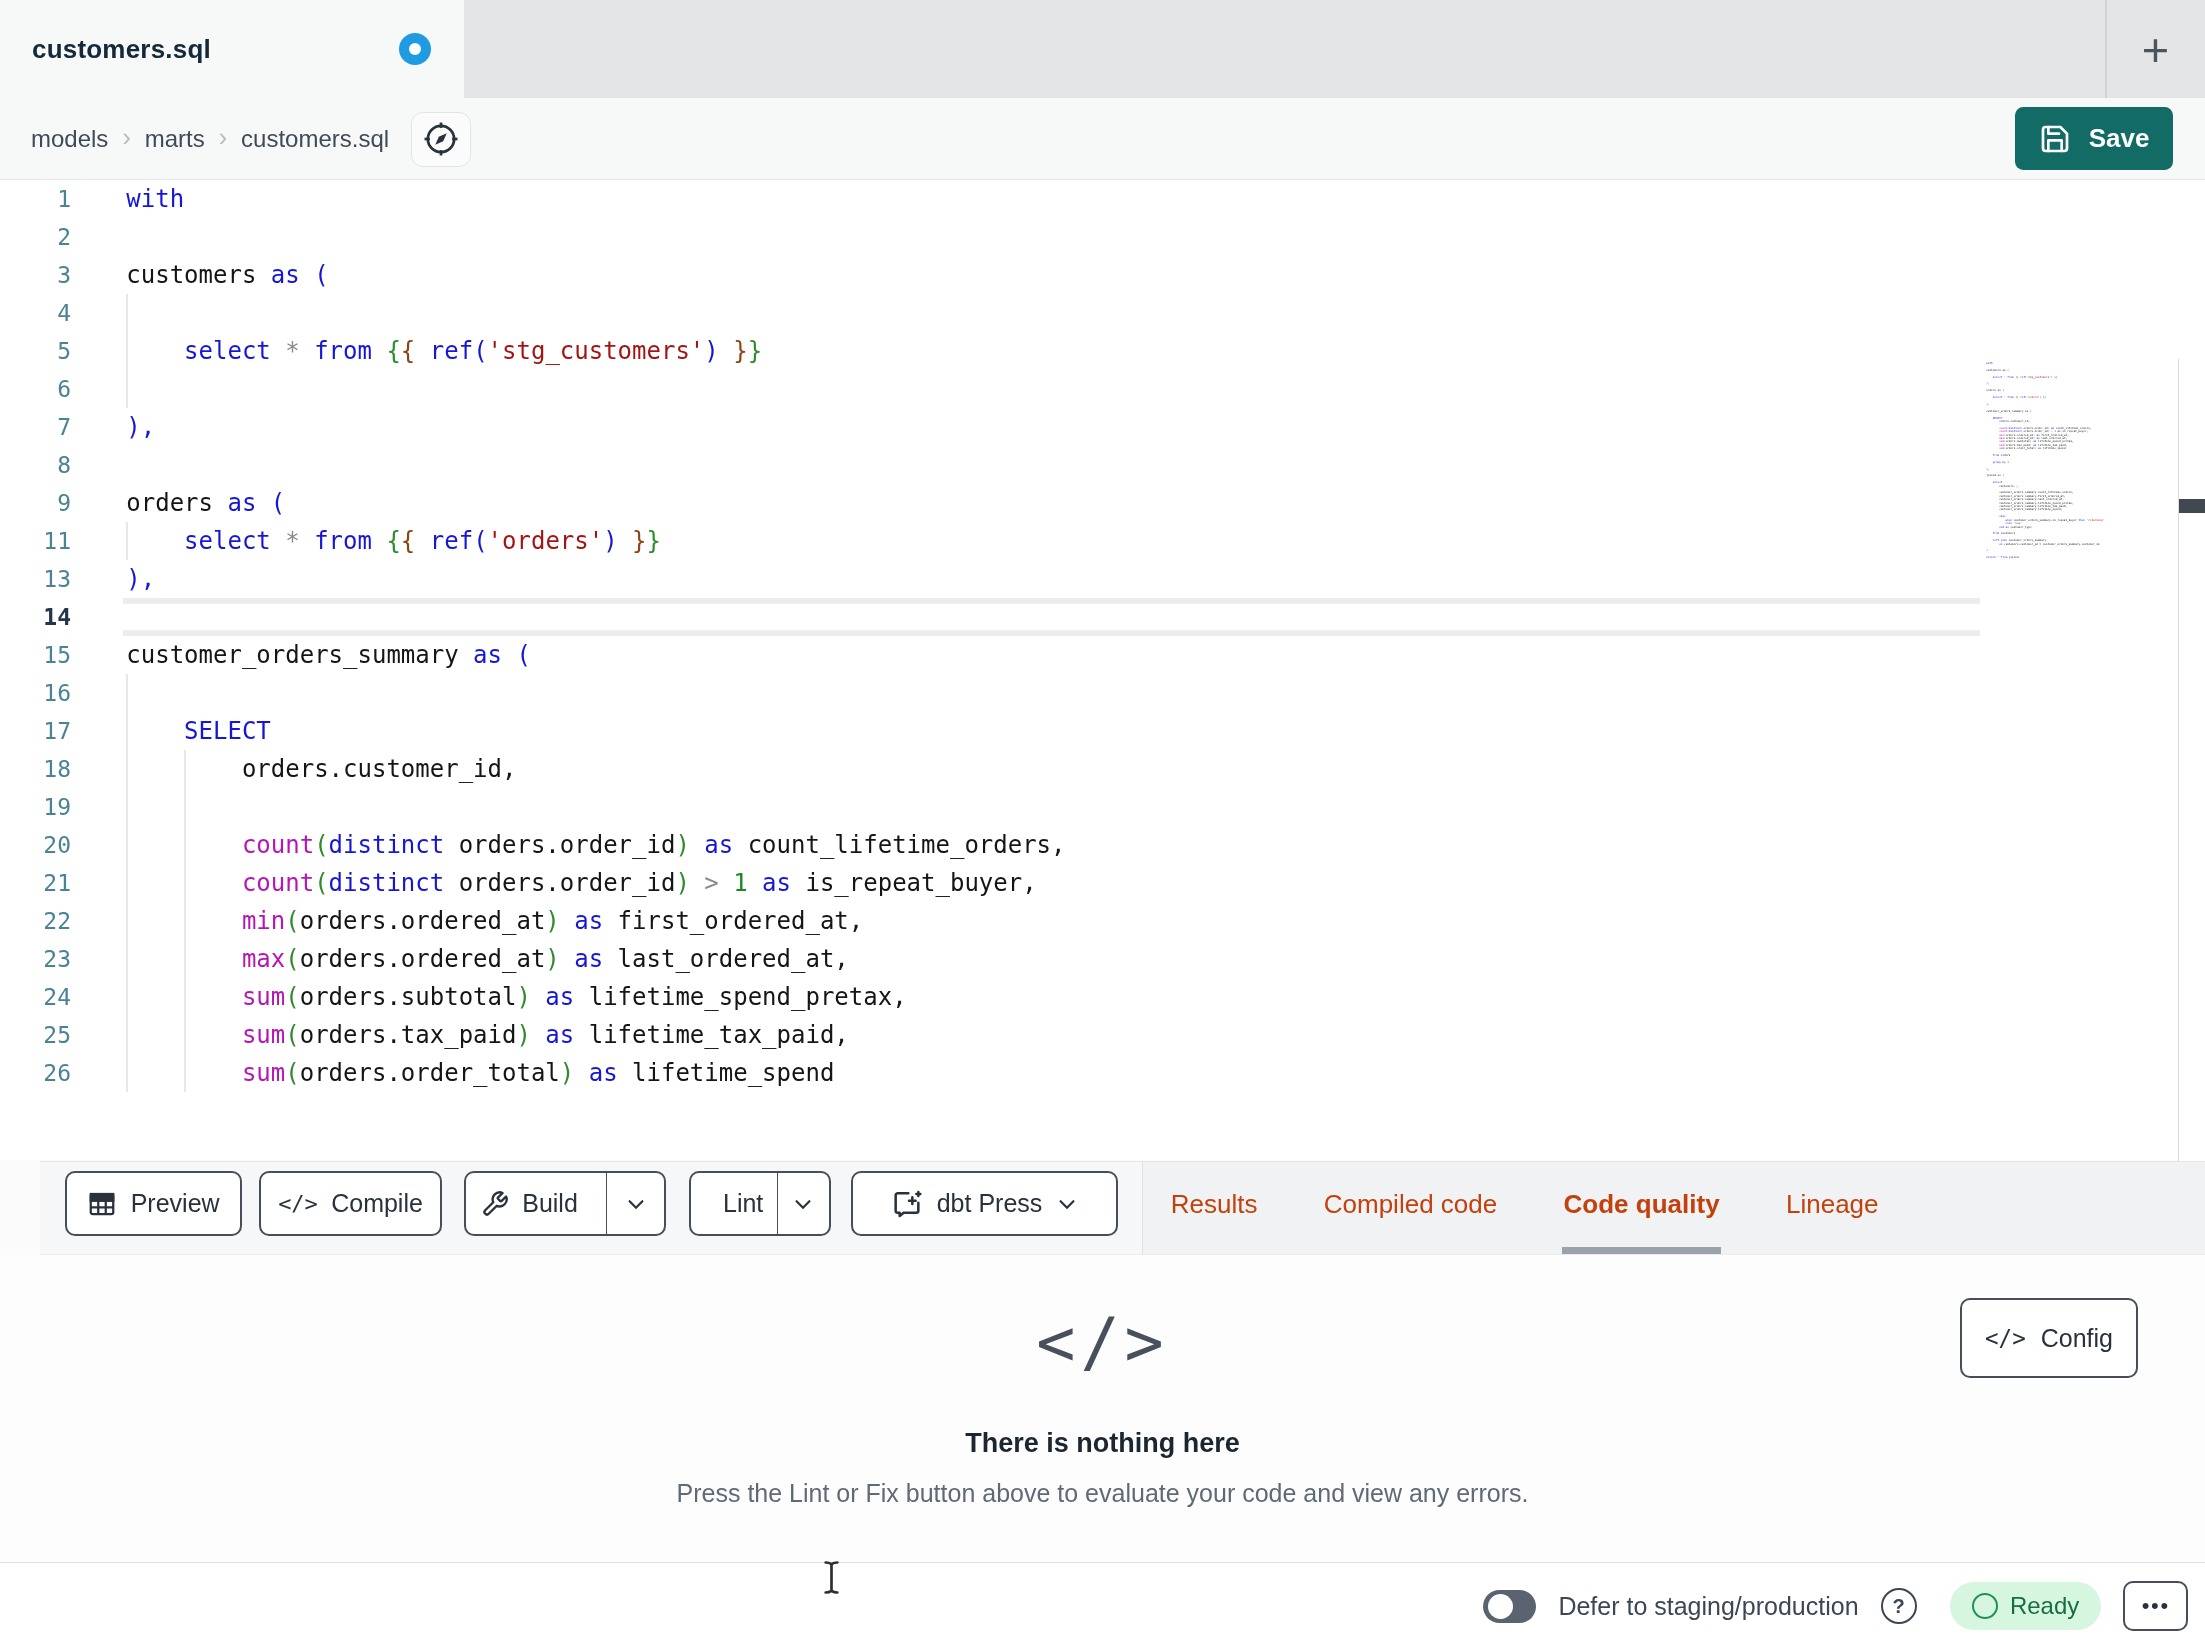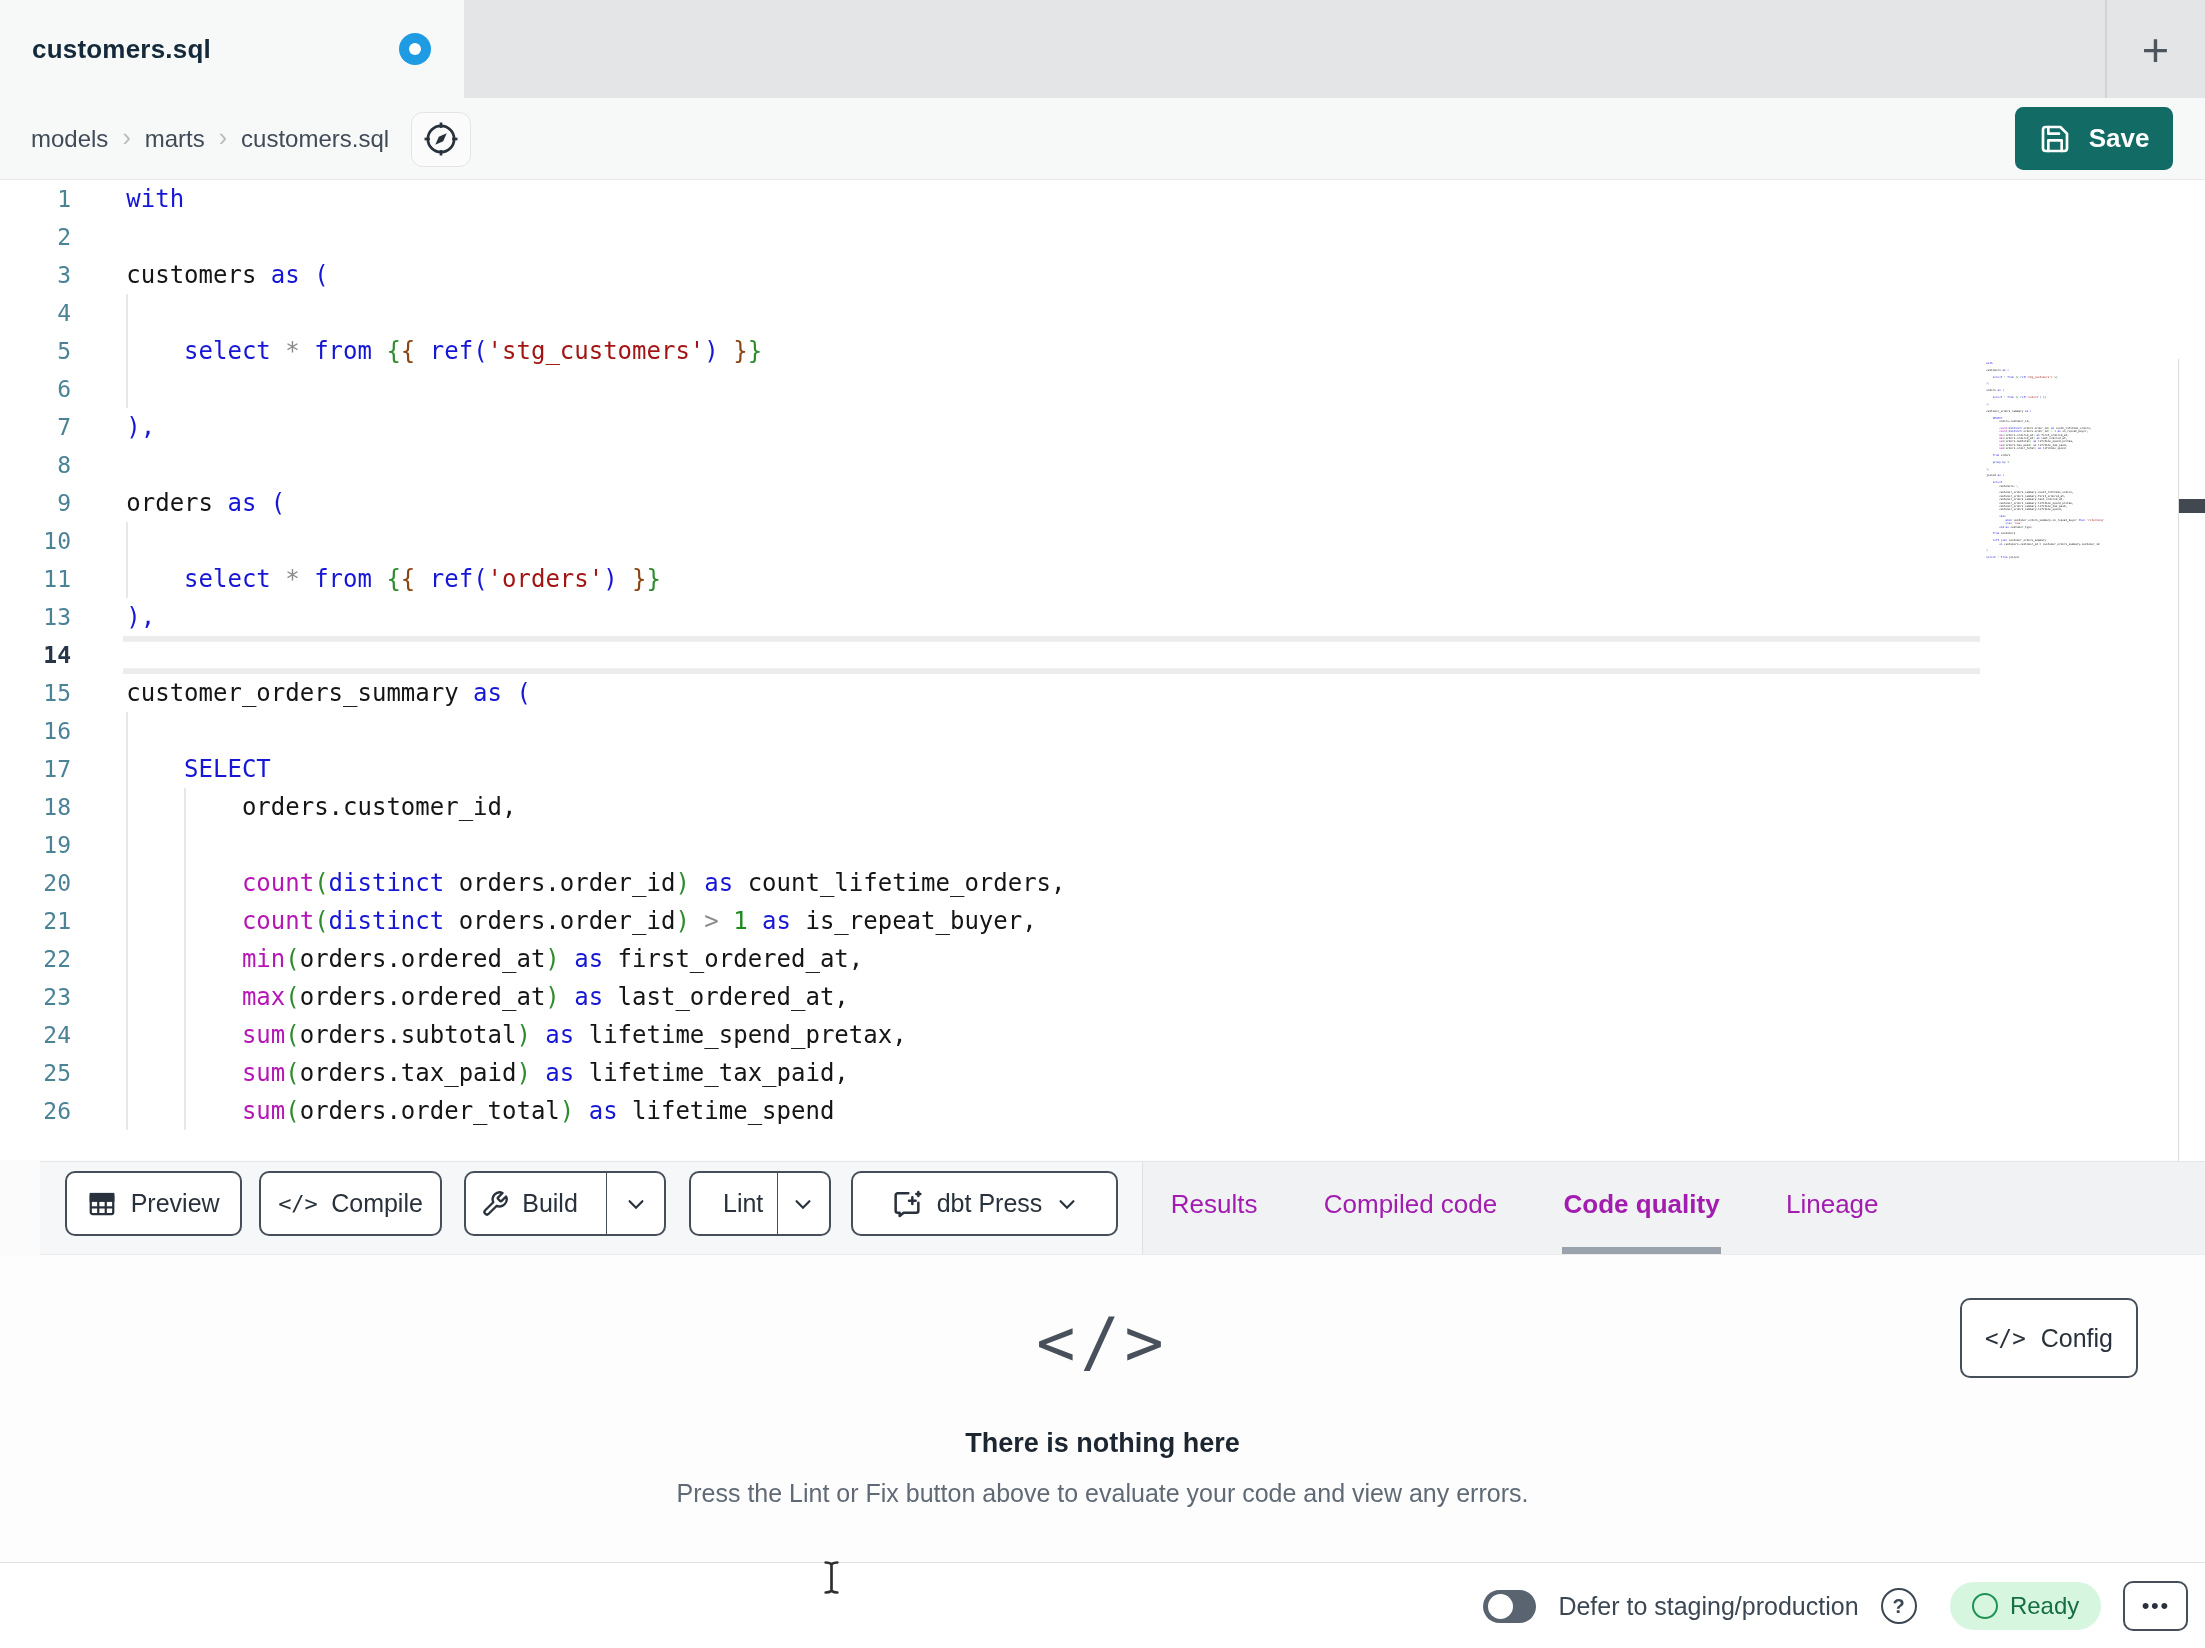--- a/index.html
+++ b/index.html
@@ -53,21 +53,21 @@
             border-top:1.7px solid #e6e6e6;border-bottom:1.7px solid #ececec;box-sizing:border-box;margin-left:40px;}
   .toolband-right{position:absolute;left:1102px;top:0;right:0;bottom:0;background:#f1f2f4;
                   border-left:1.7px solid #dfe0e2;}
   .btn{position:absolute;top:9.2px;height:65px;background:#ffffff;border:2.1px solid #454e59;
        border-radius:10px;display:flex;align-items:center;justify-content:center;gap:13.3px;
        font-size:25px;color:#29323c;box-sizing:border-box;}
   .btn .seg{display:flex;align-items:center;justify-content:center;height:100%;gap:13.3px;}
   .btn .seg+.seg{border-left:1.7px solid #454e59;}
   .tabs{position:absolute;left:1102px;top:1161px;right:0;height:93px;display:flex;
         align-items:stretch;padding-left:67px;gap:63px;}
-  .ptab{display:flex;align-items:center;font-size:26px;color:#a21caf;border-bottom:7.5px solid transparent;
+  .ptab{display:flex;align-items:center;font-size:26px;color:#c2410c;border-bottom:7.5px solid transparent;
         box-sizing:border-box;padding:0 1.7px;}
   .ptab.active{font-weight:bold;border-bottom-color:#9aa2ab;}
   
   .panel{position:absolute;left:0;top:1255px;width:2205px;height:307px;background:#fdfdfd;}
   .empty{position:absolute;left:0;right:0;top:50px;text-align:center;}
   .empty-icon{font-family:"DejaVu Sans Mono",monospace;font-size:65px;font-weight:normal;
               color:#47505b;letter-spacing:5px;}
   .empty-title{margin-top:48px;font-size:27px;font-weight:bold;color:#1c2631;}
   .empty-sub{margin-top:20px;font-size:25px;color:#5f6a76;}
   .config-btn{position:absolute;right:67px;top:43px;width:178px;height:80px;background:#ffffff;
@@ -169,24 +169,20 @@
         </div>
         <div class="codeline">
           <div class="gutter">8</div>
           <div class="lbody" style="padding-left: 3.3px;"></div>
         </div>
         <div class="codeline">
           <div class="gutter">9</div>
           <div class="lbody" style="padding-left: 3.3px;"><span class="tok-t">orders </span><span class="tok-k">as</span><span class="tok-t"> </span><span class="tok-b1">(</span></div>
         </div>
         <div class="codeline">
-          <div class="gutter">10</div>
-          <div class="lbody" style="padding-left: 3.3px;"><div class="guide" style="left: 3.3px;"></div></div>
-        </div>
-        <div class="codeline">
           <div class="gutter">11</div>
           <div class="lbody" style="padding-left: 3.3px;"><div class="guide" style="left: 3.3px;"></div><span class="tok-t">    </span><span class="tok-k">select</span><span class="tok-t"> </span><span class="tok-o">*</span><span class="tok-t"> </span><span class="tok-k">from</span><span class="tok-t"> </span><span class="tok-b2">{</span><span class="tok-b3">{</span><span class="tok-t"> </span><span class="tok-k">ref</span><span class="tok-b1">(</span><span class="tok-s">'orders'</span><span class="tok-b1">)</span><span class="tok-t"> </span><span class="tok-b3">}</span><span class="tok-b2">}</span></div>
         </div>
         <div class="codeline">
           <div class="gutter">13</div>
           <div class="lbody" style="padding-left: 3.3px;"><span class="tok-b1">),</span></div>
         </div>
         <div class="codeline active">
           <div class="gutter">14</div>
           <div class="lbody" style="padding-left: 3.3px;"></div>

